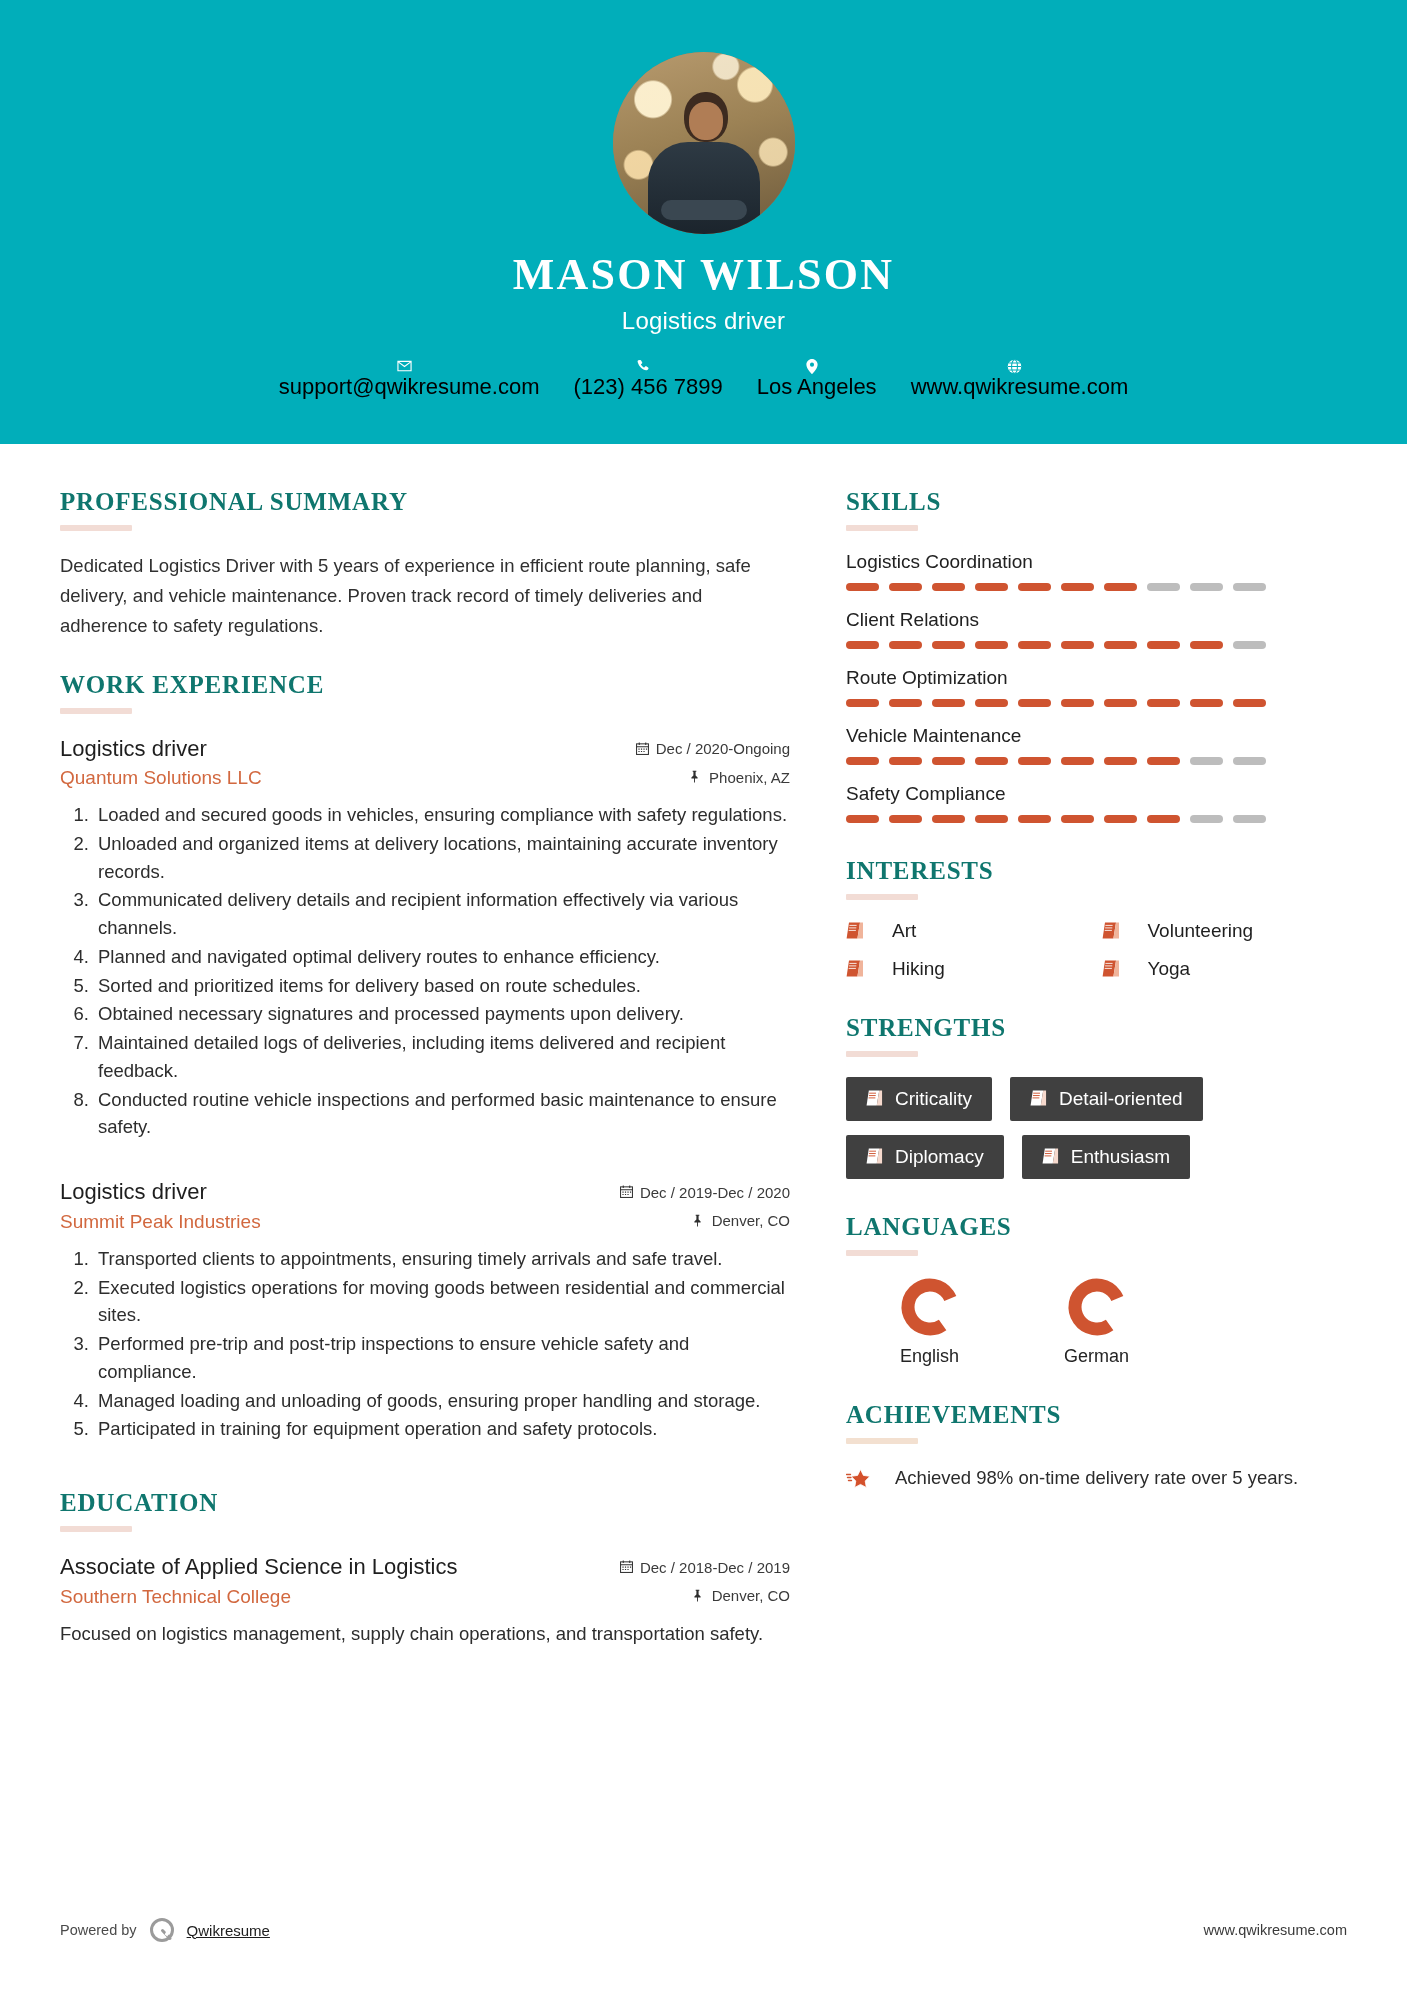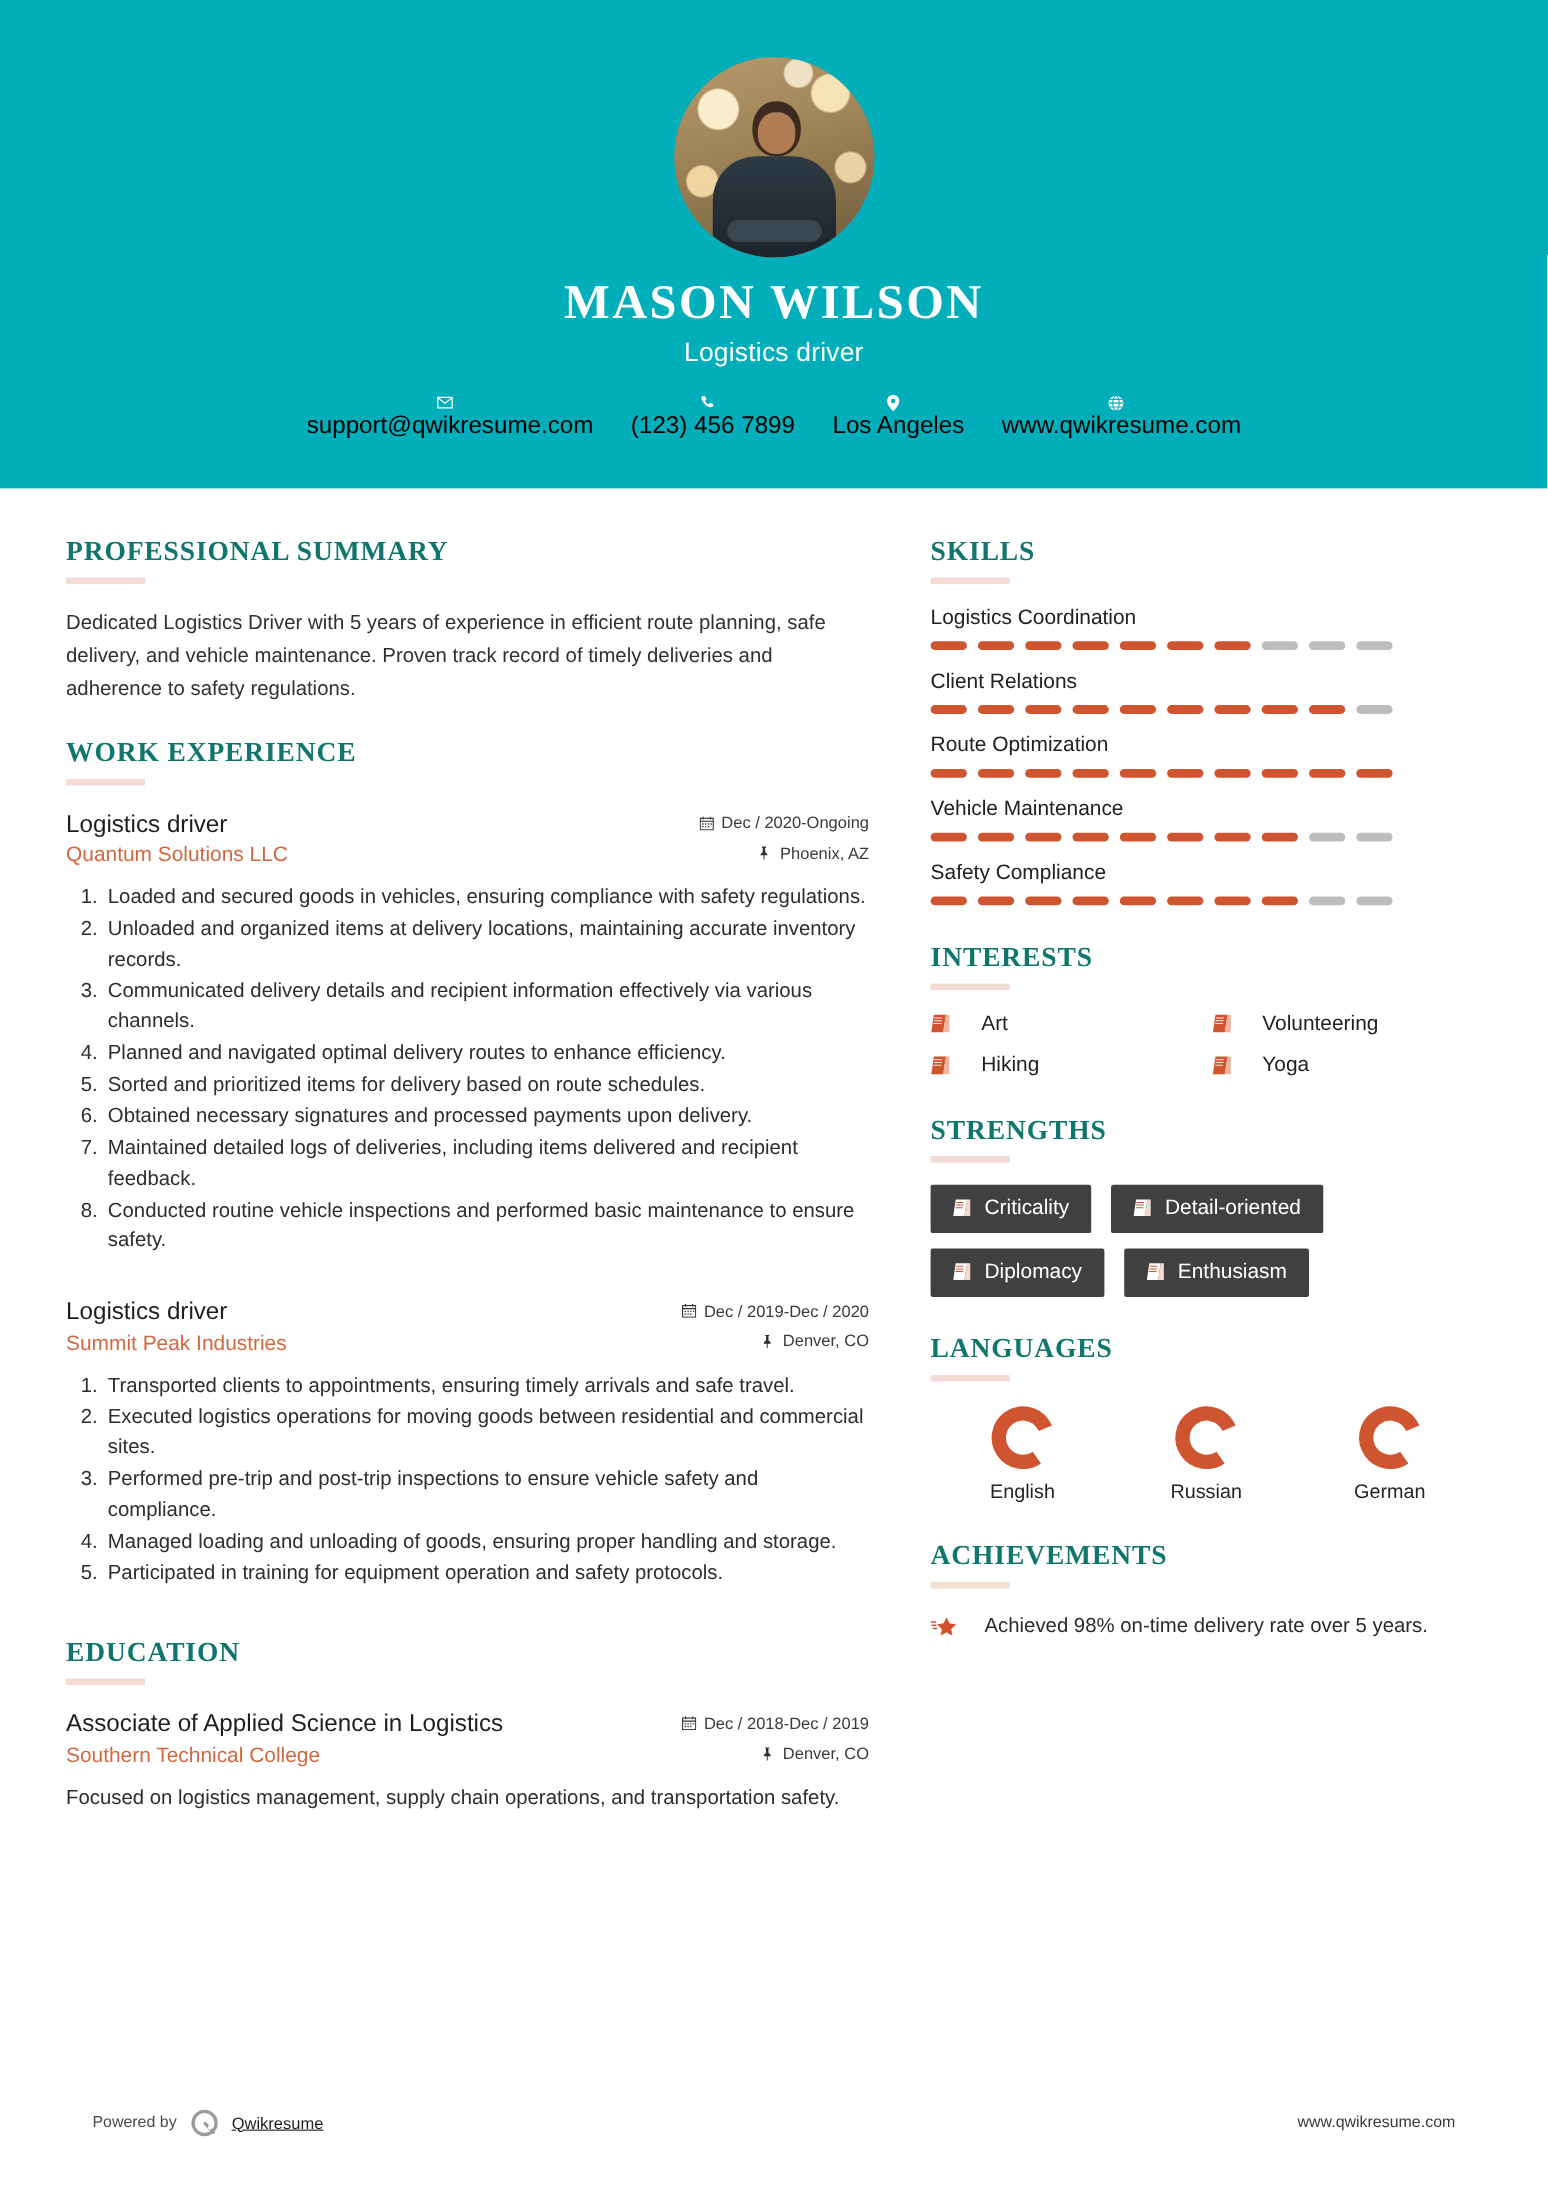--- a/index.html
+++ b/index.html
@@ -306,21 +306,21 @@
     font-size: 18.5px;
     line-height: 1.5;
     color: #2b2b2b;
   }
 
   
   .footer {
     position: absolute;
     left: 0; right: 0;
     bottom: 46px;
-    padding: 0 84px;
+    padding: 0 60px;
     display: flex;
     justify-content: space-between;
     align-items: center;
     font-size: 14.5px;
     color: #4a4a4a;
   }
   .powered {
     display: inline-flex;
     align-items: center;
     gap: 11px;
@@ -712,29 +712,20 @@
           <div class="lang-item">
             <div class="lang-ring">
                 <svg viewBox="0 0 62 62" width="62" height="62">
                   <circle cx="31" cy="31" r="22" fill="none" stroke="#ffffff" stroke-width="13"></circle>
                   <circle cx="31" cy="31" r="22" fill="none" stroke="#CF5430" stroke-width="13" stroke-dasharray="107.82 30.41" transform="rotate(55 31 31)"></circle>
                 </svg>
               </div>
             <div class="lang-name">English</div>
           </div>
 
-          <div class="lang-item">
-            <div class="lang-ring">
-                <svg viewBox="0 0 62 62" width="62" height="62">
-                  <circle cx="31" cy="31" r="22" fill="none" stroke="#ffffff" stroke-width="13"></circle>
-                  <circle cx="31" cy="31" r="22" fill="none" stroke="#CF5430" stroke-width="13" stroke-dasharray="107.82 30.41" transform="rotate(55 31 31)"></circle>
-                </svg>
-              </div>
-            <div class="lang-name">Russian</div>
-          </div>
 
           <div class="lang-item">
             <div class="lang-ring">
                 <svg viewBox="0 0 62 62" width="62" height="62">
                   <circle cx="31" cy="31" r="22" fill="none" stroke="#ffffff" stroke-width="13"></circle>
                   <circle cx="31" cy="31" r="22" fill="none" stroke="#CF5430" stroke-width="13" stroke-dasharray="107.82 30.41" transform="rotate(55 31 31)"></circle>
                 </svg>
               </div>
             <div class="lang-name">German</div>
           </div>

